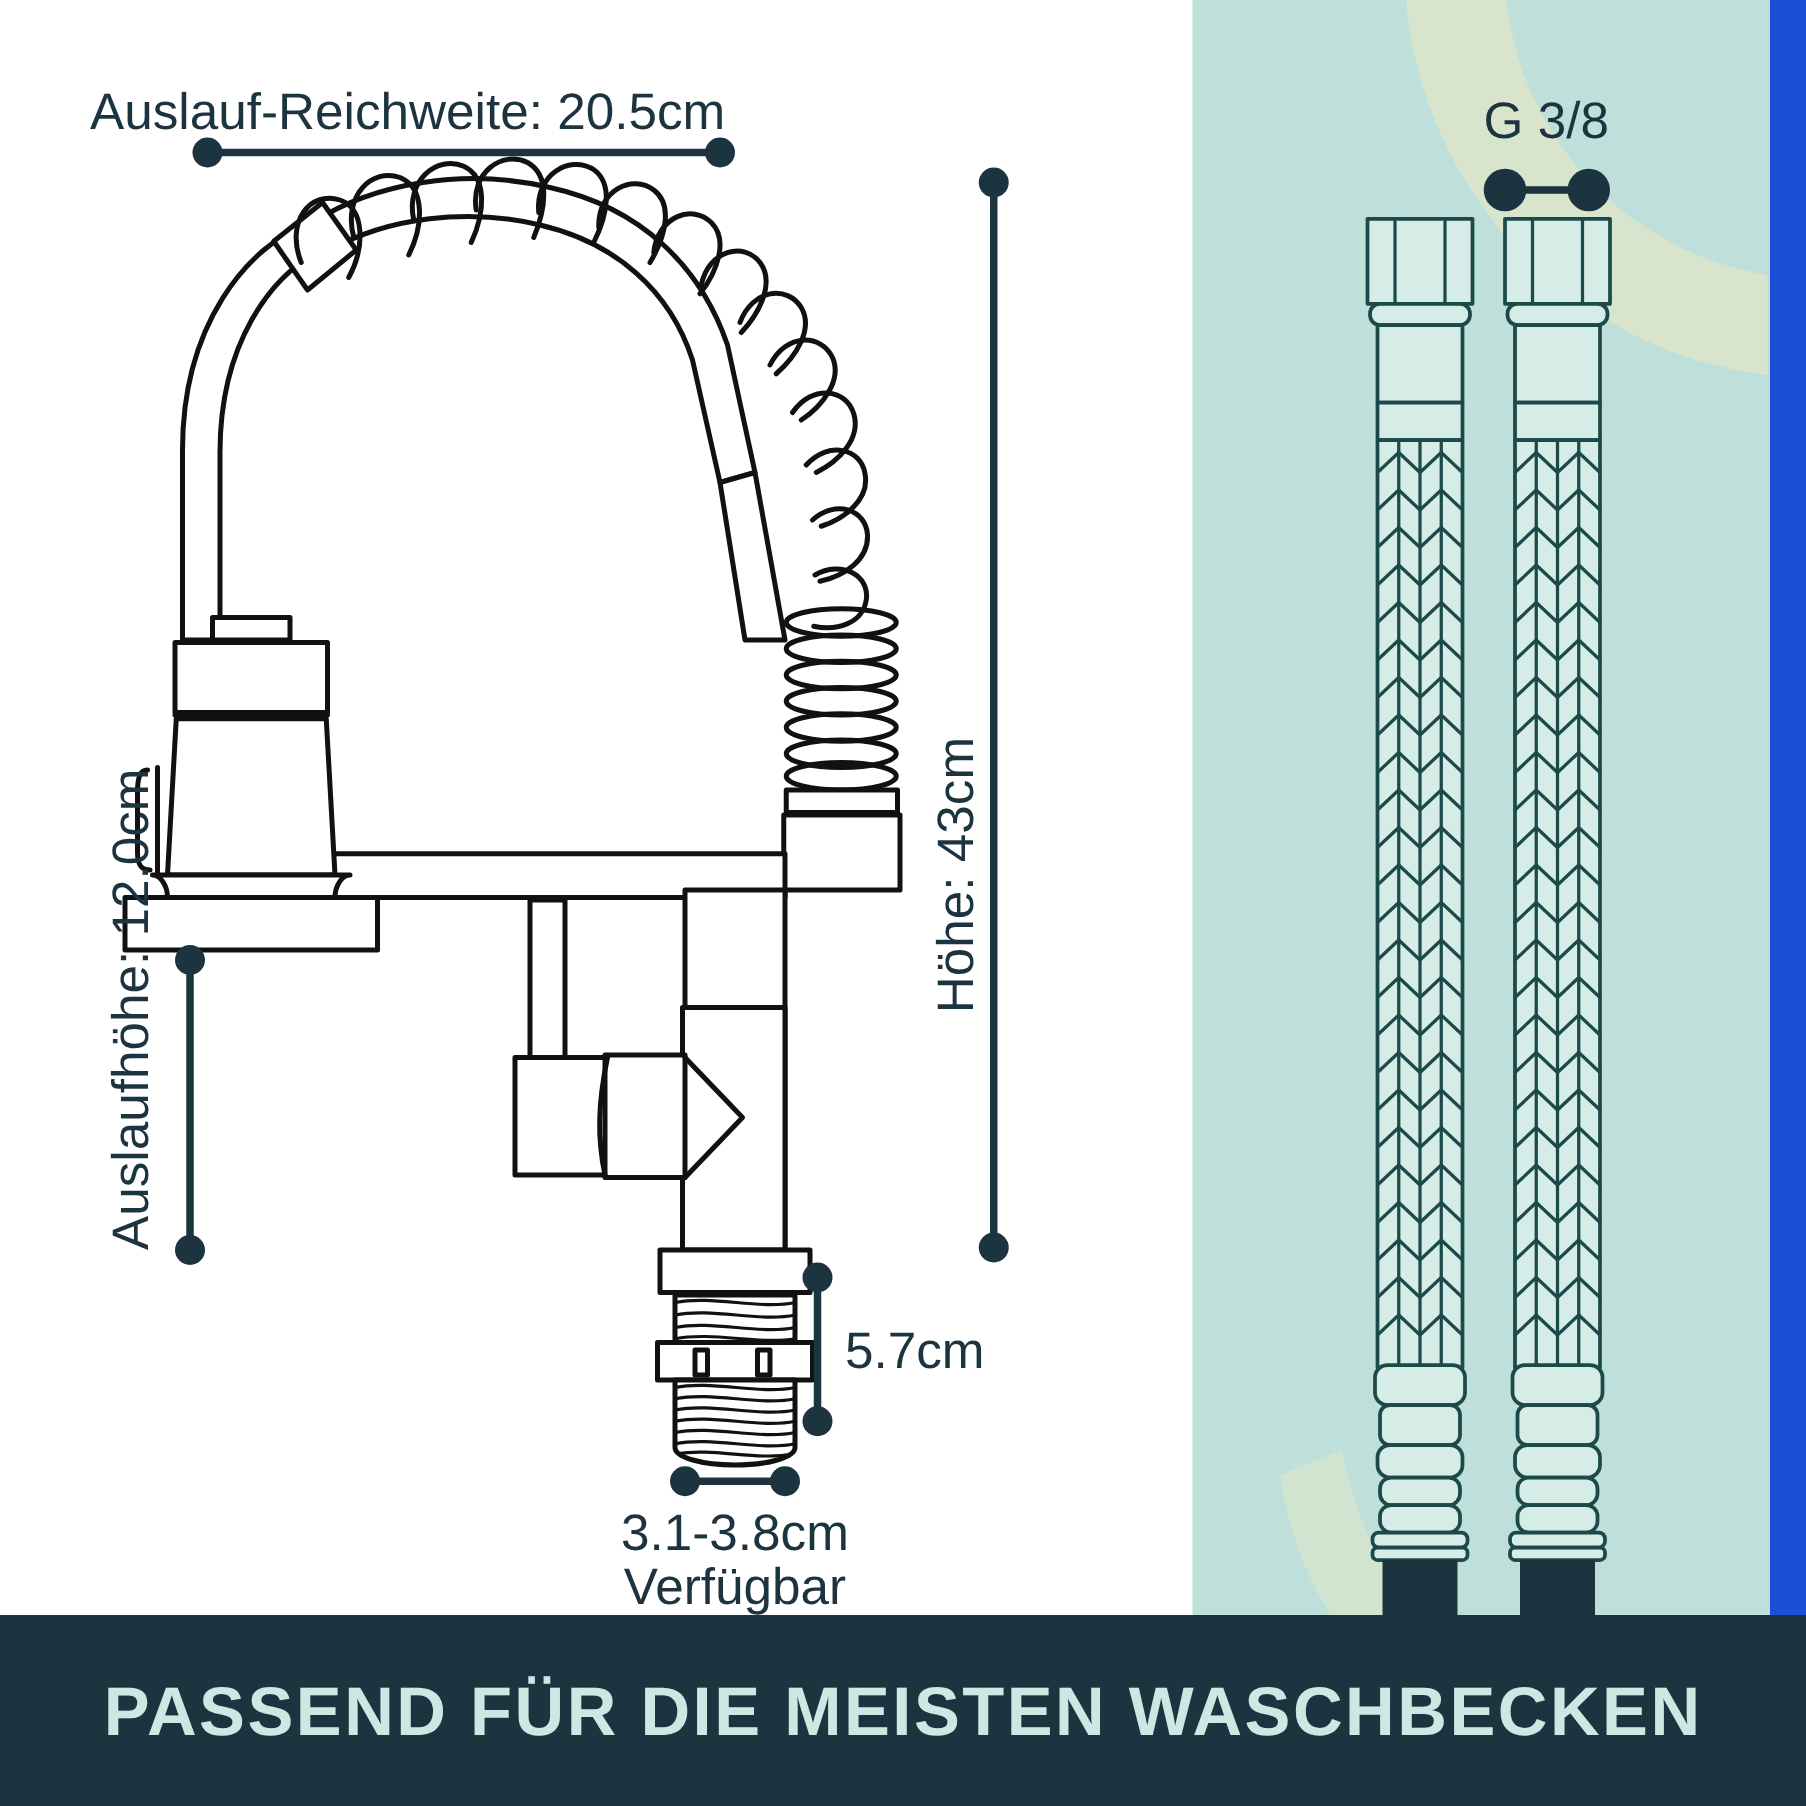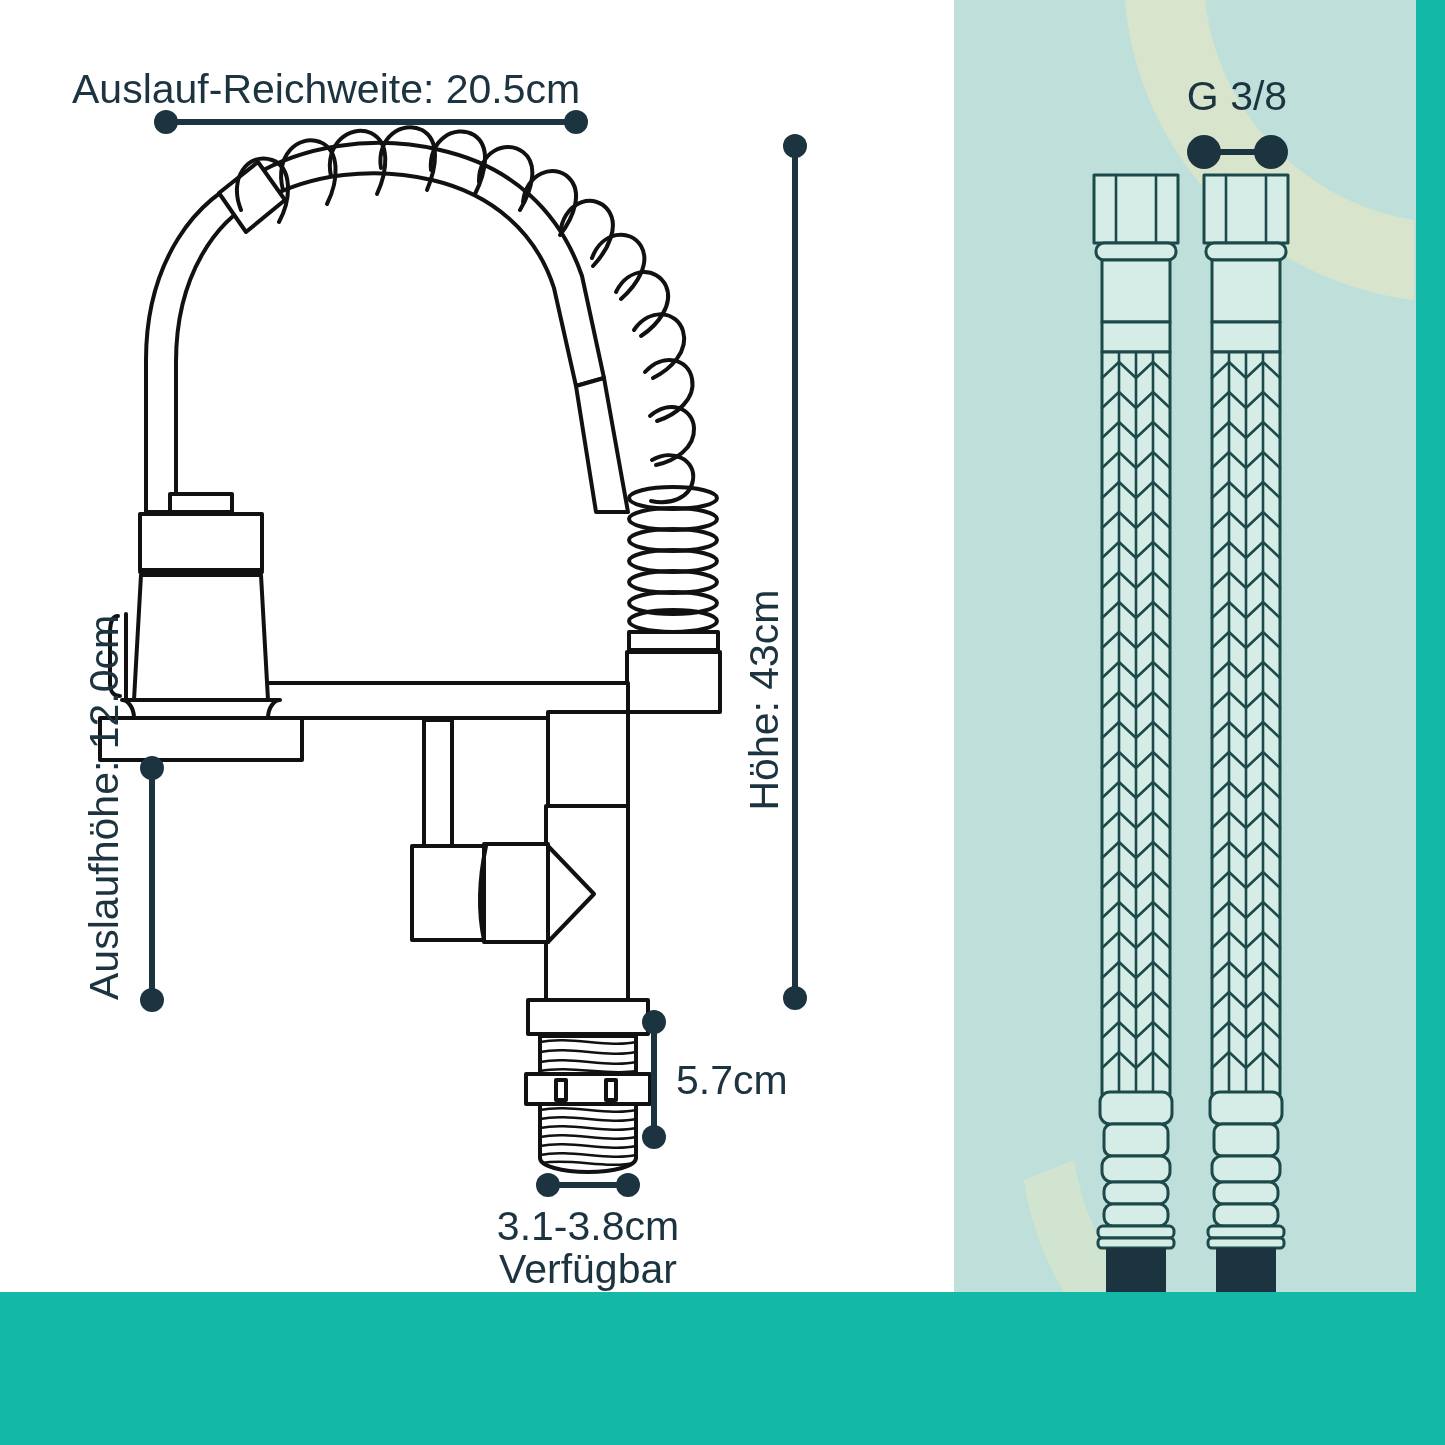--- a/index.html
+++ b/index.html
@@ -10,21 +10,21 @@
   body {
     width: 1445px;
     height: 1445px;
     overflow: hidden;
     font-family: "Liberation Sans", sans-serif;
   }
   #root {
     position: relative;
     width: 1445px;
     height: 1445px;
-    background: #14b8a6;
+    background: #1d4ed8;
   }
   .panel-left {
     position: absolute;
     left: 0; top: 0;
     width: 983px;
     height: 1292px;
     background: #ffffff;
   }
   .panel-right {
     position: absolute;
@@ -356,14 +356,17 @@
         <rect class="hose-art" x="258" y="1156" width="68" height="26" rx="10"></rect>
         <rect class="hose-art" x="260" y="1182" width="64" height="22" rx="9"></rect>
         <rect class="hose-art" x="260" y="1204" width="64" height="22" rx="9"></rect>
         <rect class="hose-art" x="254" y="1226" width="76" height="12" rx="5"></rect>
         <rect class="hose-art" x="254" y="1238" width="76" height="10" rx="4"></rect>
         <rect x="262" y="1248" width="60" height="44" fill="#1c3340"></rect>
       </g>
     </svg>
   </div>
 
+  <div class="banner">
+    <div class="banner-text">PASSEND FÜR DIE MEISTEN WASCHBECKEN</div>
+  </div>
 
 </div>
 
 </body></html>

